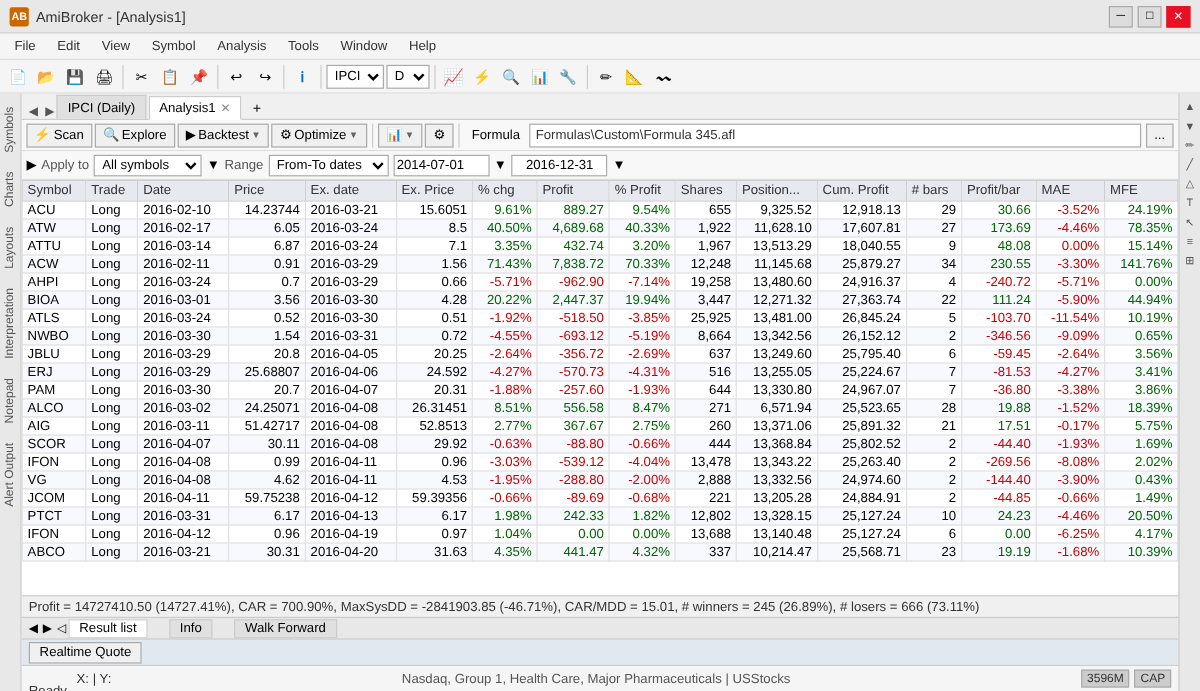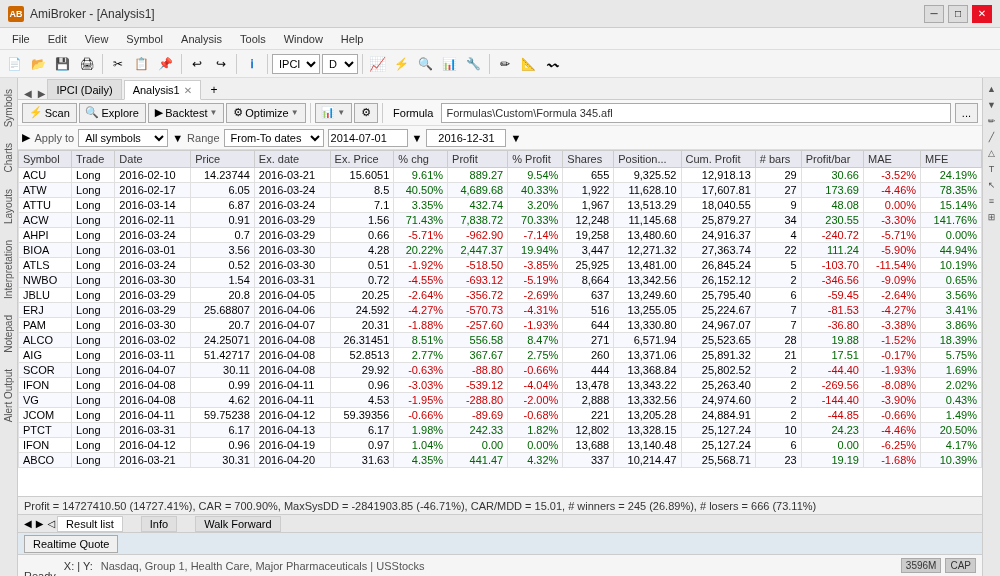--- a/index.html
+++ b/index.html
@@ -63,21 +63,21 @@
     .result-bar { background: #f0f0f0; height: 18px; display: flex; align-items: center; padding: 0 6px; border-top: 1px solid #ccc; font-size: 11px; color: #333; }
 
     
     .bottom-tabs { background: #e8e8e8; height: 18px; display: flex; align-items: center; border-top: 1px solid #ccc; padding: 0 4px; }
     .bottom-tab { padding: 0 8px; height: 16px; font-size: 11px; cursor: pointer; border: 1px solid #ccc; background: #e0e0e0; display: flex; align-items: center; margin-right: 18px; }
     .bottom-tab.active { background: white; }
 
     
     .status-bar { background: #f5f5f5; height: 22px; display: flex; align-items: center; padding: 0 6px; border-top: 1px solid #ccc; font-size: 11px; color: #333; gap: 8px; }
     .status-ready { color: #333; font-weight: normal; margin-top: 20px; }
-    .status-info { color: #555; flex: 1; text-align: left; }
+    .status-info { color: #555; flex: 1; text-align: center; }
     .status-right { display: flex; gap: 4px; align-items: center; }
     .status-badge { background: #ccc; padding: 1px 4px; border: 1px solid #aaa; font-size: 10px; }
 
     
     .realtime-bar { background: #e0e8f0; height: 22px; display: flex; align-items: center; padding: 0 6px; border-top: 1px solid #ccc; }
     .realtime-btn { height: 18px; padding: 0 8px; border: 1px solid #aaa; background: #f0f0f0; cursor: pointer; font-size: 11px; }
 
     
     .right-sidebar { width: 18px; background: #e8e8e8; border-left: 1px solid #ccc; display: flex; flex-direction: column; align-items: center; padding-top: 4px; gap: 2px; }
     .right-tool { width: 14px; height: 14px; display: flex; align-items: center; justify-content: center; cursor: pointer; font-size: 9px; color: #555; }

